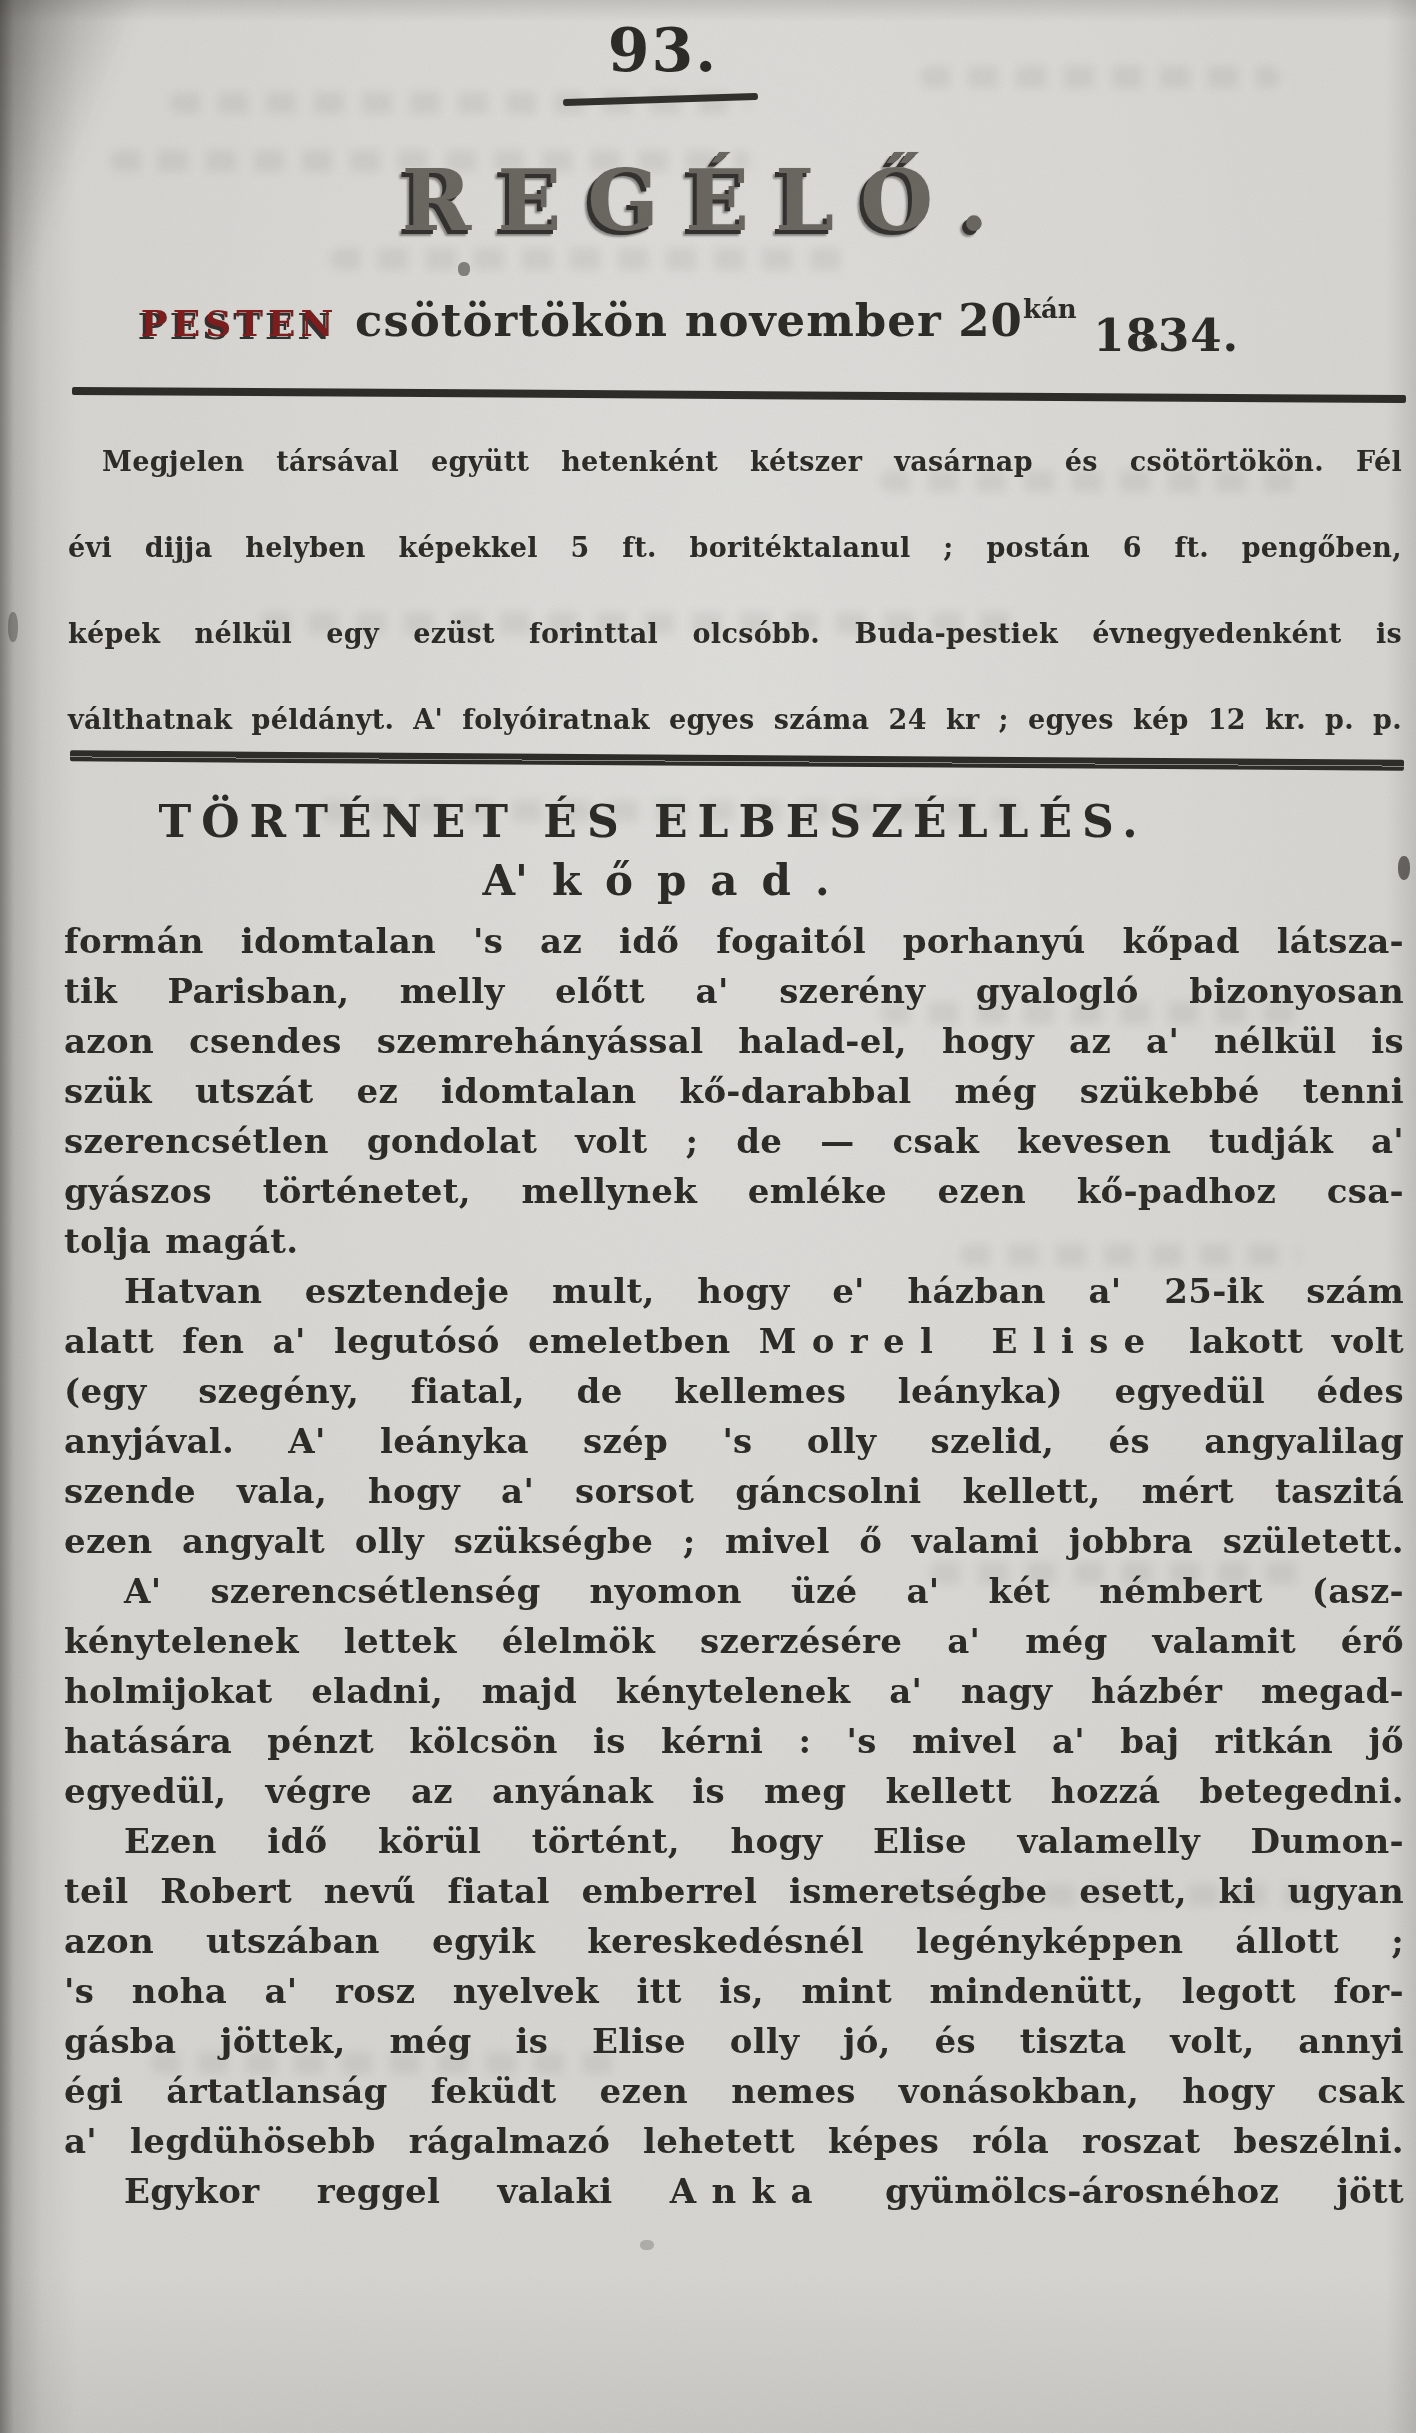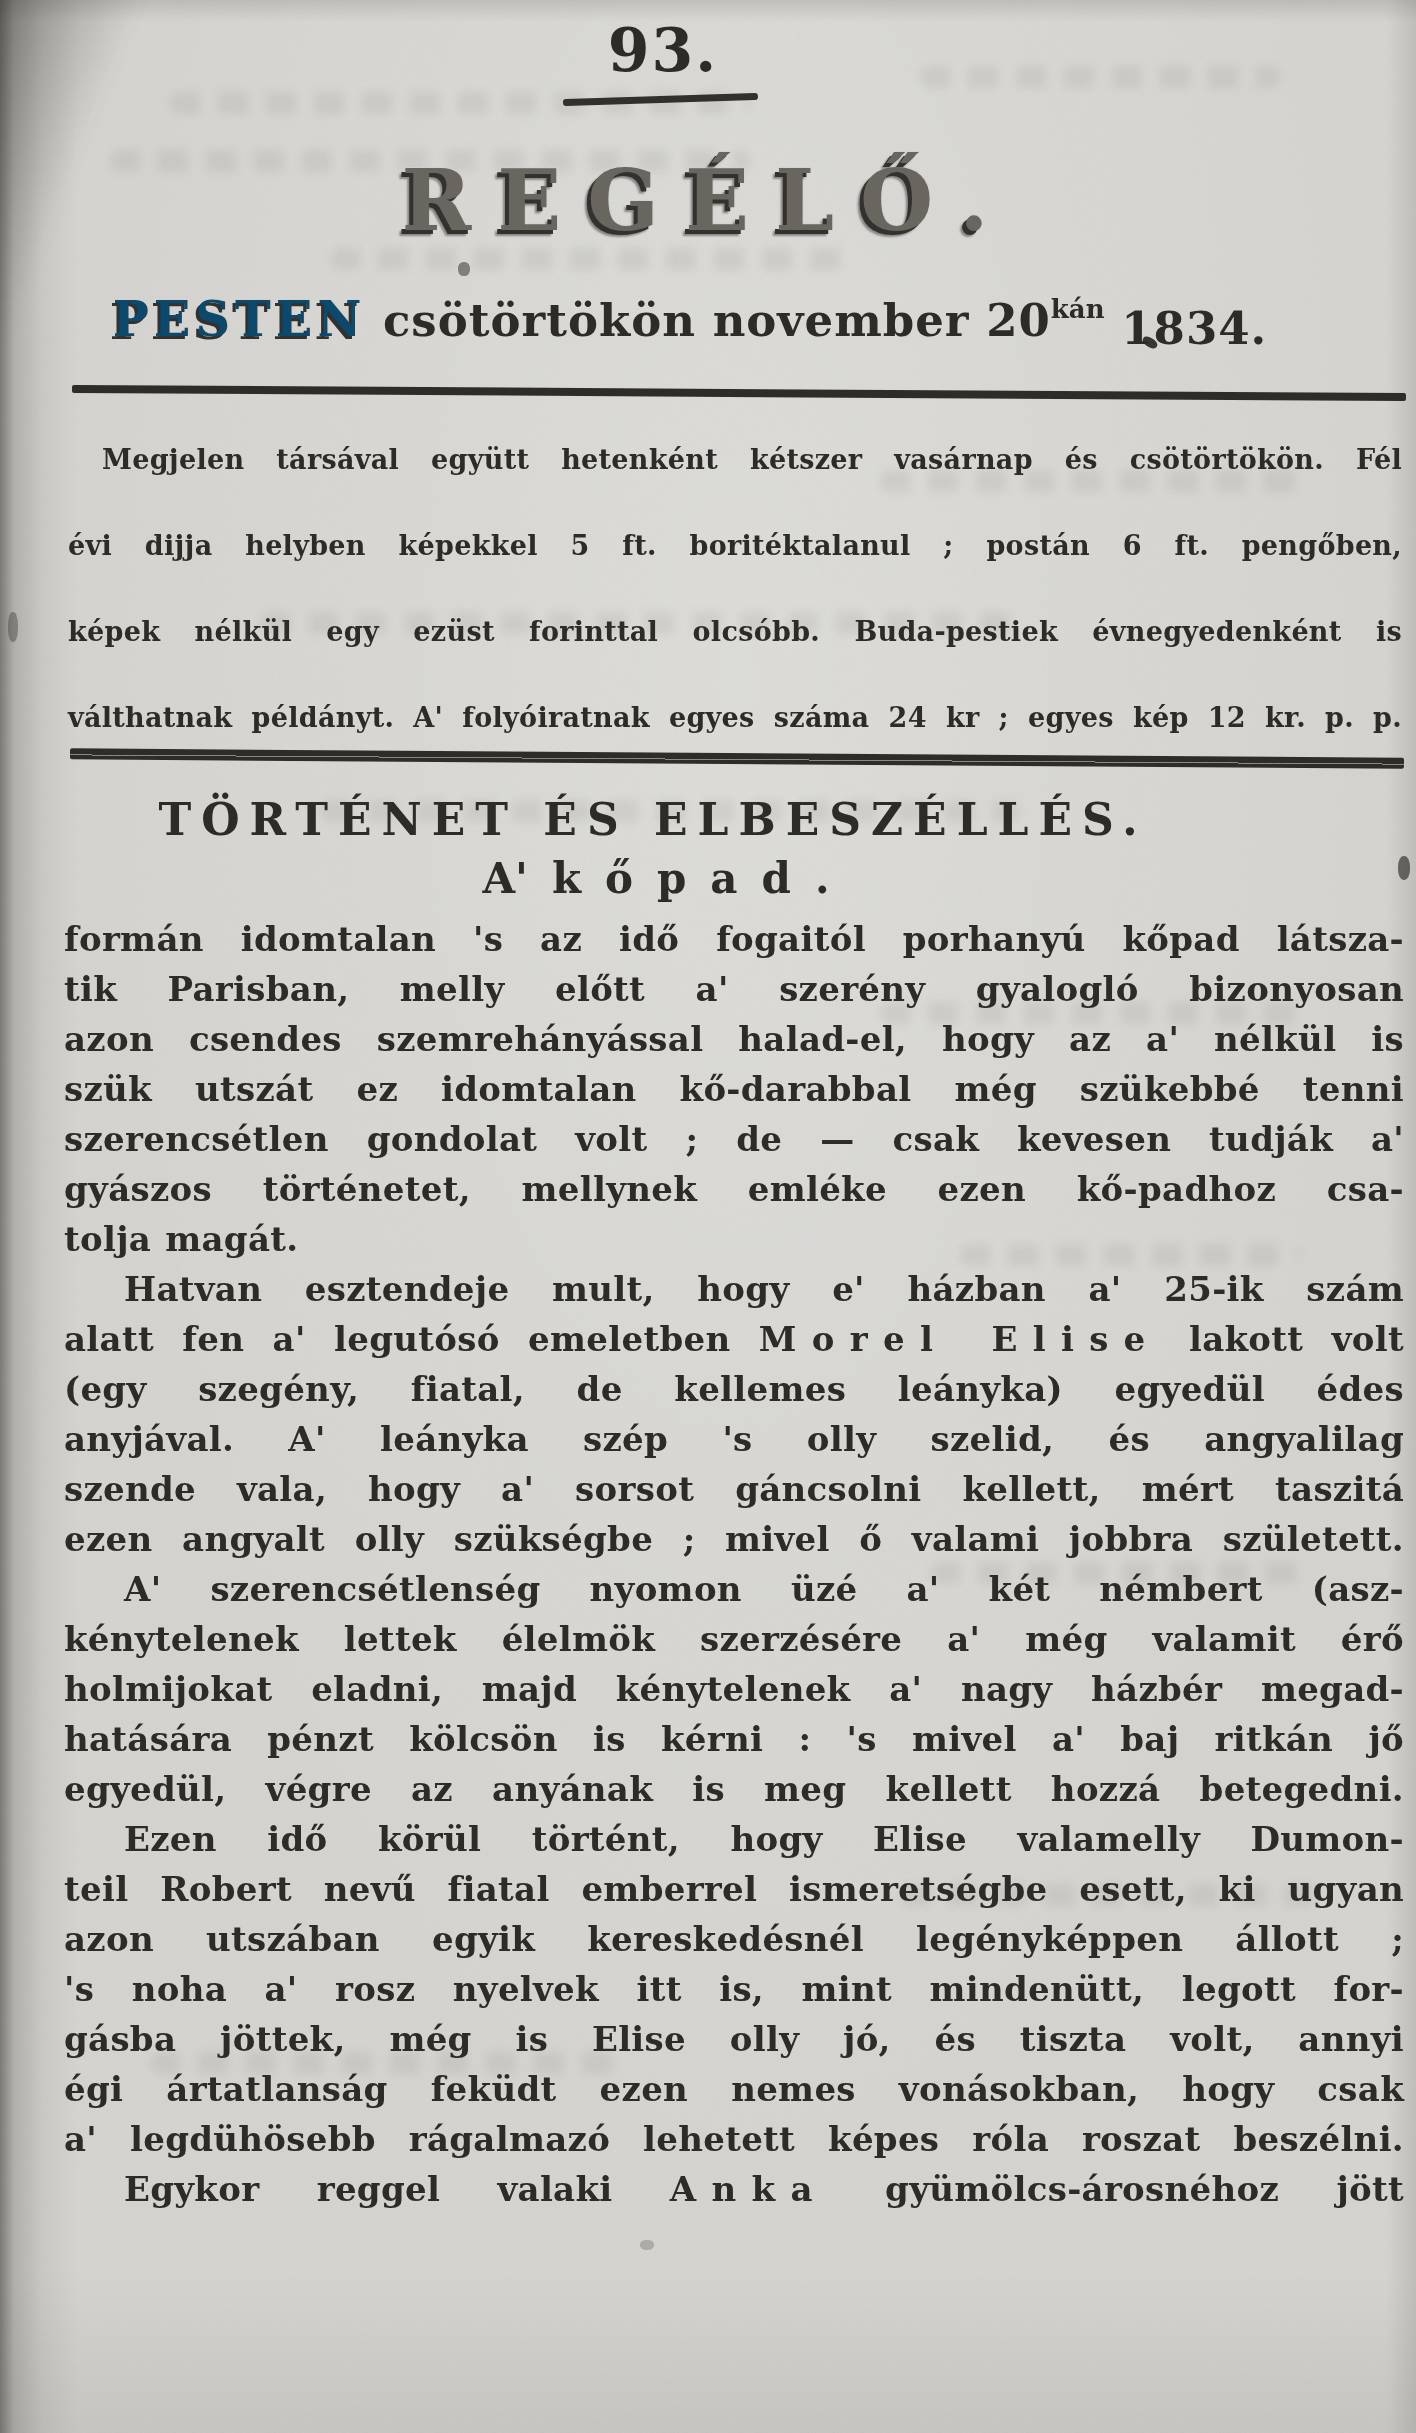--- a/index.html
+++ b/index.html
@@ -28,24 +28,24 @@
   
   .content{position:absolute;inset:0;z-index:4;}
   .centered{text-align:center;}
   .issue{padding-top:18px;font-size:60px;line-height:64px;font-weight:bold;letter-spacing:2px;transform:translateX(-45px);}
   .issue-rule{width:195px;height:7px;background:#33312d;margin:14px auto 0;border-radius:3px;
     transform:translateX(-48px) rotate(-1.8deg);}
   .title{margin-top:52px;font-size:84px;line-height:92px;font-weight:bold;letter-spacing:26px;
     color:#6b6862;
     text-shadow:-4px 4px 0 #343230, -6px 6px 2px rgba(40,38,34,.45), 1px -1px 0 rgba(215,213,207,.8);text-align:center;}
   .dateline{margin-top:34px;font-size:45px;line-height:56px;font-weight:bold;letter-spacing:1px;transform:translateX(-18px);}
-  .dateline .city{font-size:48px;letter-spacing:5px;color:#0c4a6e;
+  .dateline .city{font-size:36px;letter-spacing:5px;color:#7f1d1d;
     text-shadow:-3px 3px 0 #343230, 1px -1px 0 rgba(215,213,207,.8);}
   .dateline sup{font-size:26px;vertical-align:18px;letter-spacing:0;}
-  .dateline .year{position:relative;top:8px;}
+  .dateline .year{position:relative;top:15px;}
   .rule-top{margin:40px 10px 0 72px;height:8px;background:#2f2d29;transform:rotate(0.35deg);border-radius:2px;}
   .subscription{margin:10px 14px 0 68px;font-size:27px;line-height:47px;font-weight:600;letter-spacing:.3px;word-spacing:3px;}
   .sub-line{text-align:justify;text-align-last:justify;margin-top:39px;}
   .sub-line.indent{text-indent:34px;}
   .rule-double{margin:12px 12px 0 70px;height:11px;border-radius:2px;transform:rotate(0.4deg);
     background:linear-gradient(#2f2d29 0 6px, #8d8b85 6px 7px, #2f2d29 7px 11px);}
   .section-heading{margin-top:30px;font-size:44px;line-height:52px;font-weight:bold;letter-spacing:10px;transform:translateX(-55px);}
   .story-title{margin-top:8px;font-size:42px;line-height:50px;font-weight:bold;transform:translateX(-40px);}
   .story-title .word{letter-spacing:24px;margin-left:24px;}
   .story-body{margin:10px 12px 0 64px;font-size:34px;line-height:50px;font-weight:600;letter-spacing:.3px;word-spacing:2px;}

